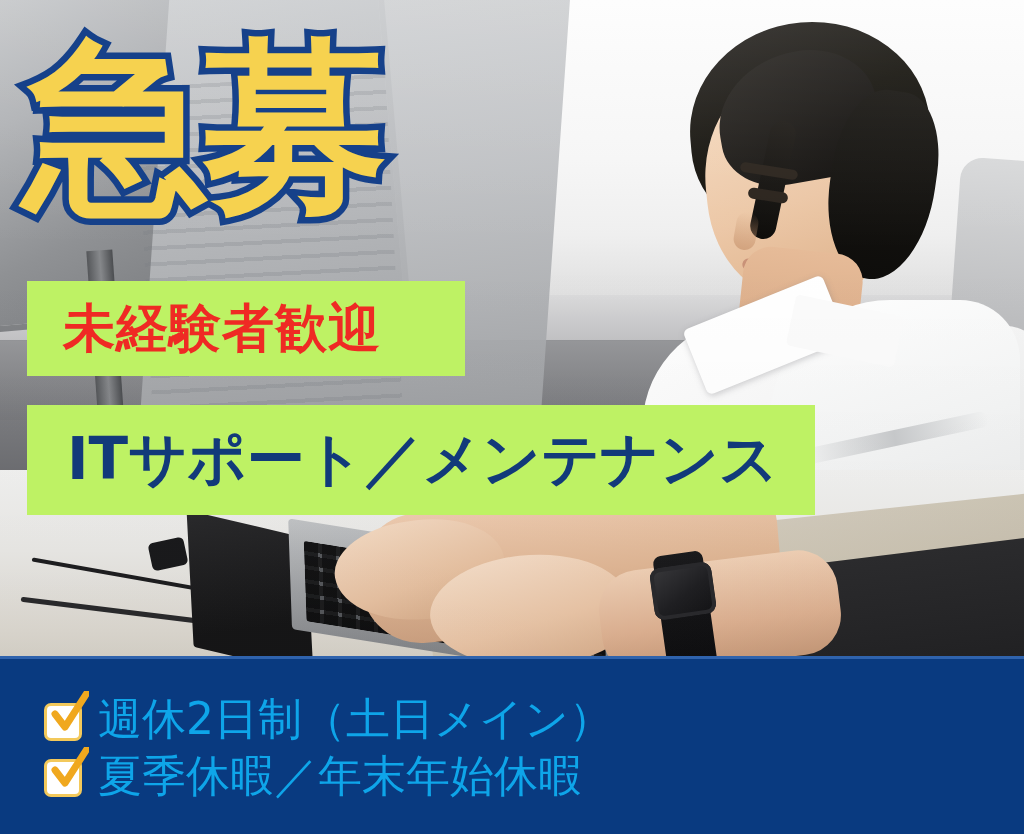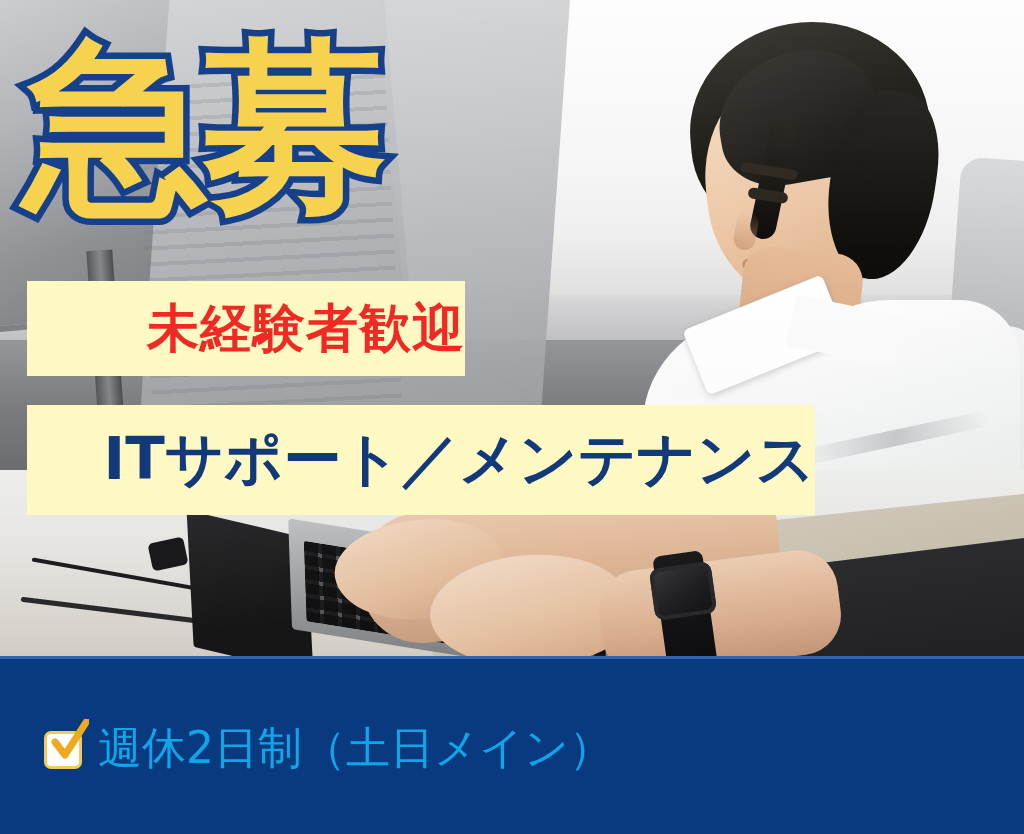--- a/index.html
+++ b/index.html
@@ -377,25 +377,24 @@
     color: #f6d24f;
     -webkit-text-stroke: 13px #16418a;
     paint-order: stroke fill;
     white-space: nowrap;
     text-shadow: 0 0 1px #16418a;
   }
 
   
   .box {
     position: absolute;
-    background: #fef9c3;
+    background: #bef264;
     display: flex;
     align-items: center;
     white-space: nowrap;
-    justify-content: flex-end;
   }
   .box-inexperienced {
     left: 27px;
     top: 281px;
     width: 438px;
     height: 95px;
     padding-left: 36px;
     box-sizing: border-box;
   }
   .box-inexperienced .box-text {
@@ -403,21 +402,21 @@
     font-size: 52px;
     font-weight: 700;
     color: #ef2a24;
     letter-spacing: 1px;
   }
   .box-role {
     left: 27px;
     top: 405px;
     width: 788px;
     height: 110px;
-    padding-left: 52px;
+    padding-left: 40px;
     box-sizing: border-box;
   }
   .box-role .box-text {
     font-family: "DejaVu Sans", "Liberation Sans", sans-serif;
     font-size: 58px;
     font-weight: 700;
     color: #123a7a;
     letter-spacing: 0px;
   }
 
@@ -563,18 +562,27 @@
       <div class="perk">
         <span class="check-icon">
           <span class="chk-box"></span>
           <svg class="chk-mark" viewBox="0 0 40 44">
             <path d="M6 23 L16 36 L38 2" fill="none" stroke="#f0a81e" stroke-width="7" stroke-linecap="round" stroke-linejoin="round"></path>
           </svg>
         </span>
         <span class="perk-label">週休2日制（土日メイン）</span>
       </div>
 
+      <div class="perk">
+        <span class="check-icon">
+          <span class="chk-box"></span>
+          <svg class="chk-mark" viewBox="0 0 40 44">
+            <path d="M6 23 L16 36 L38 2" fill="none" stroke="#f0a81e" stroke-width="7" stroke-linecap="round" stroke-linejoin="round"></path>
+          </svg>
+        </span>
+        <span class="perk-label">夏季休暇／年末年始休暇</span>
+      </div>
 
     </div>
   </div>
 
 
 </div>
 
 </body></html>

